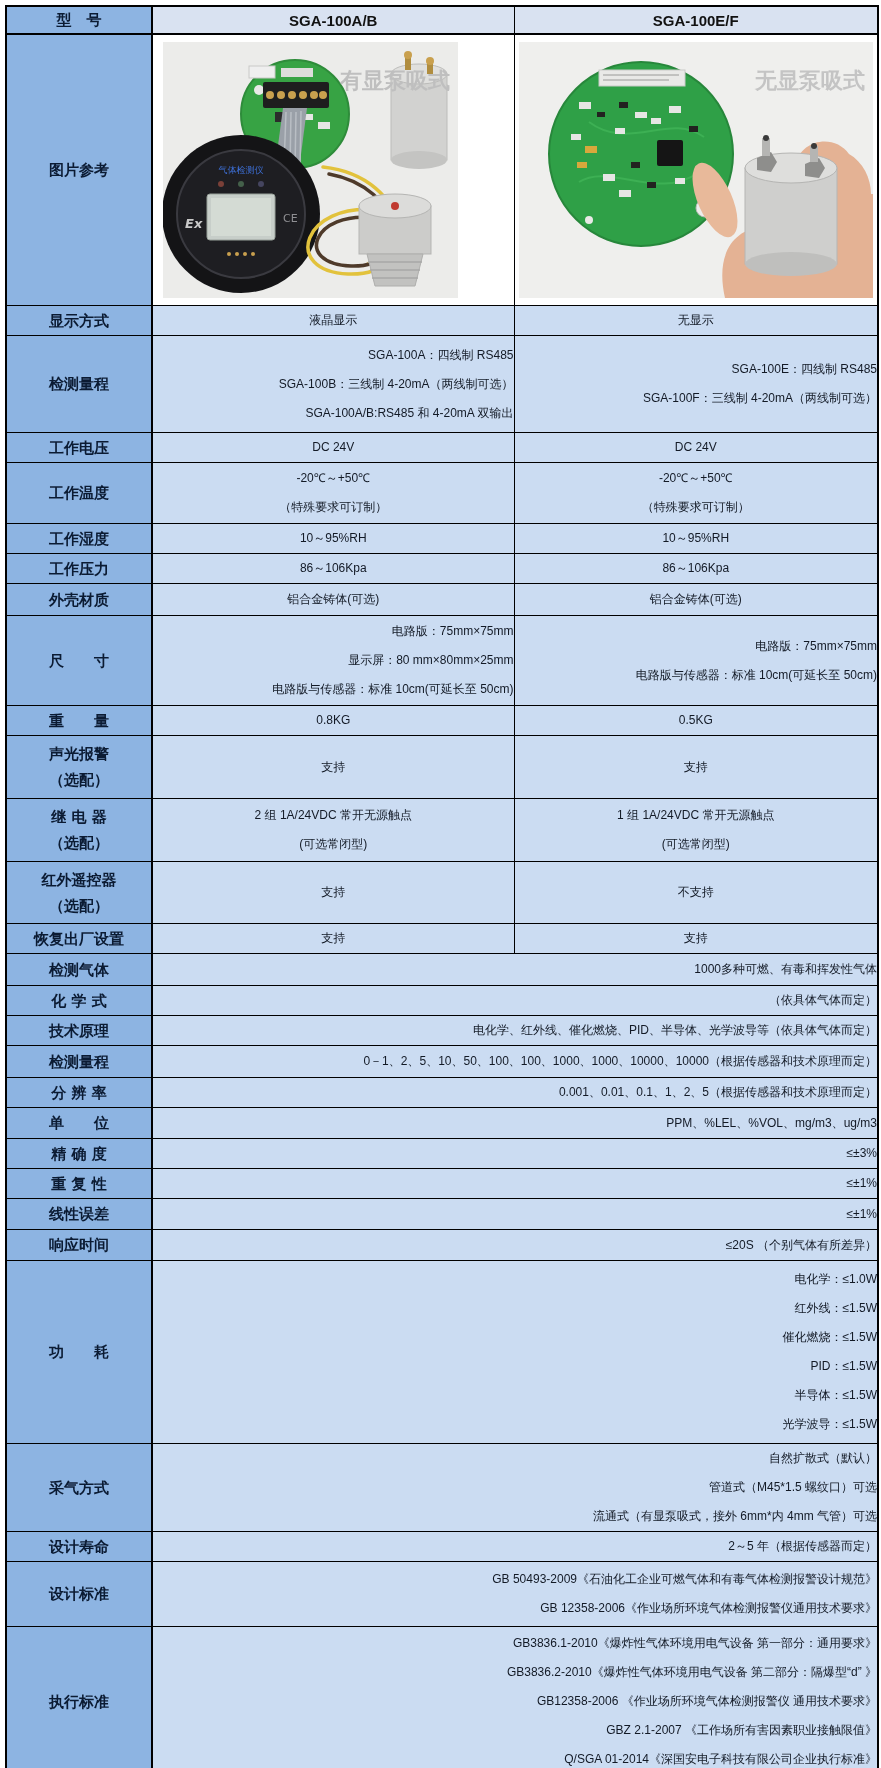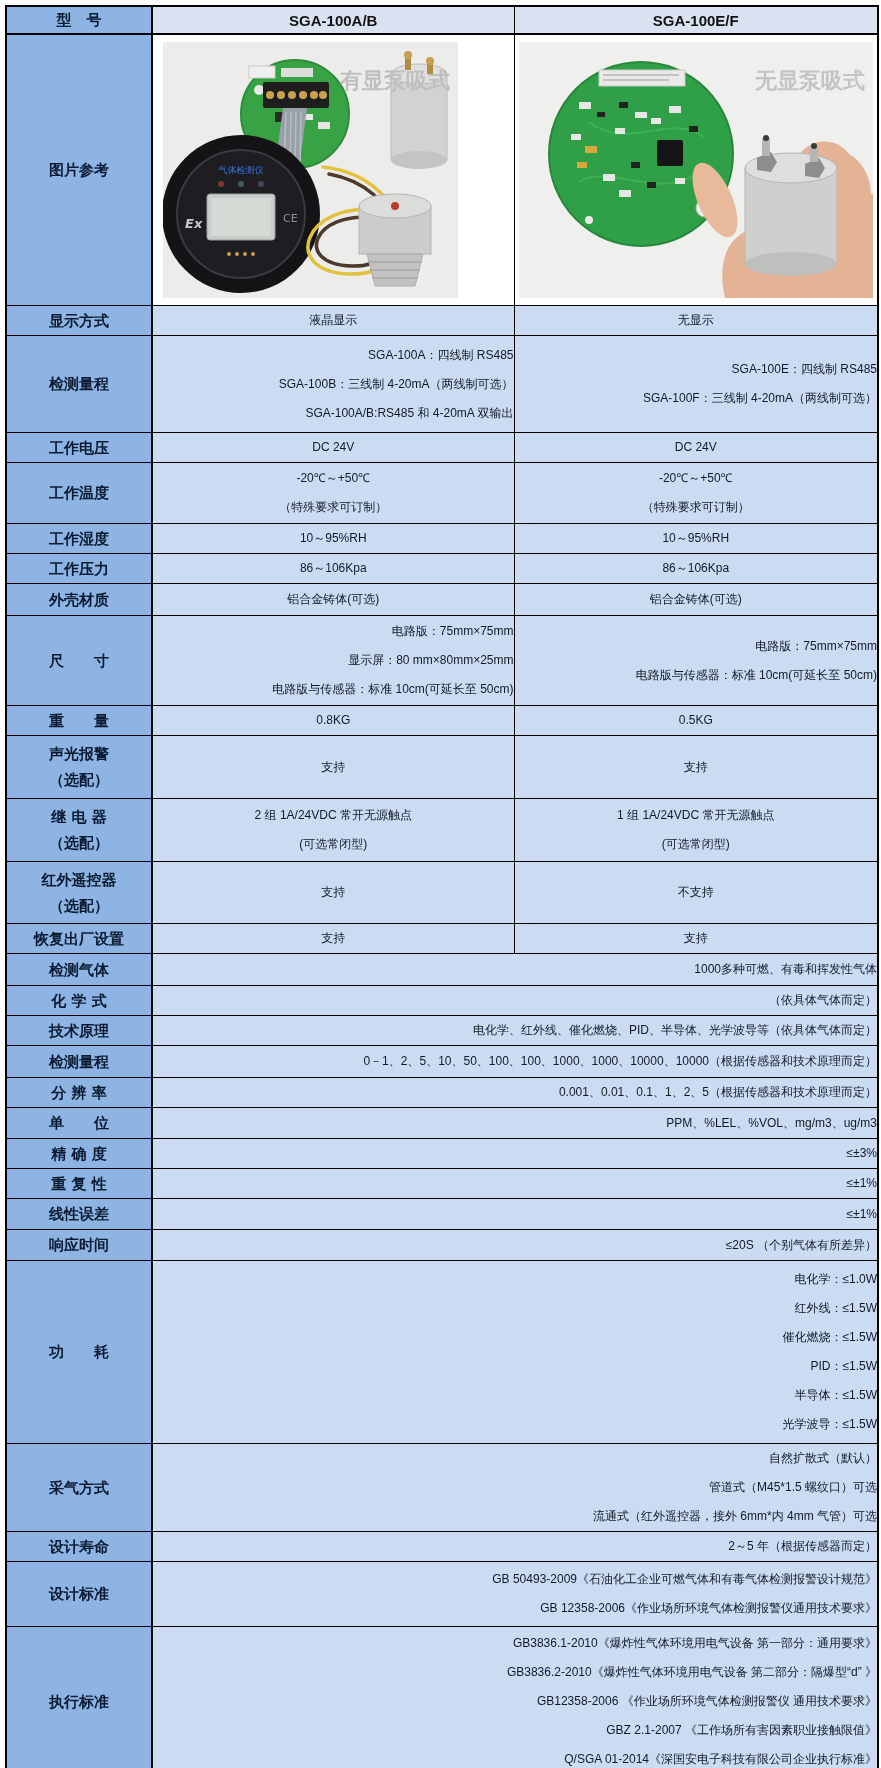--- a/index.html
+++ b/index.html
@@ -413,21 +413,21 @@
             <div class="line">光学波导：≤1.5W</div>
           </td>
         </tr>
         <tr style="height: 86px;">
           <td class="lab">
             <div class="line">采气方式</div>
           </td>
           <td colspan="2" class="val left">
             <div class="line">自然扩散式（默认）</div>
             <div class="line">管道式（M45*1.5 螺纹口）可选</div>
-            <div class="line">流通式（红外遥控器，接外 6mm*内 4mm 气管）可选</div>
+            <div class="line">流通式（有显泵吸式，接外 6mm*内 4mm 气管）可选</div>
           </td>
         </tr>
         <tr style="height: 28px;">
           <td class="lab">
             <div class="line">设计寿命</div>
           </td>
           <td colspan="2" class="val left">
             <div class="line">2～5 年（根据传感器而定）</div>
           </td>
         </tr>

